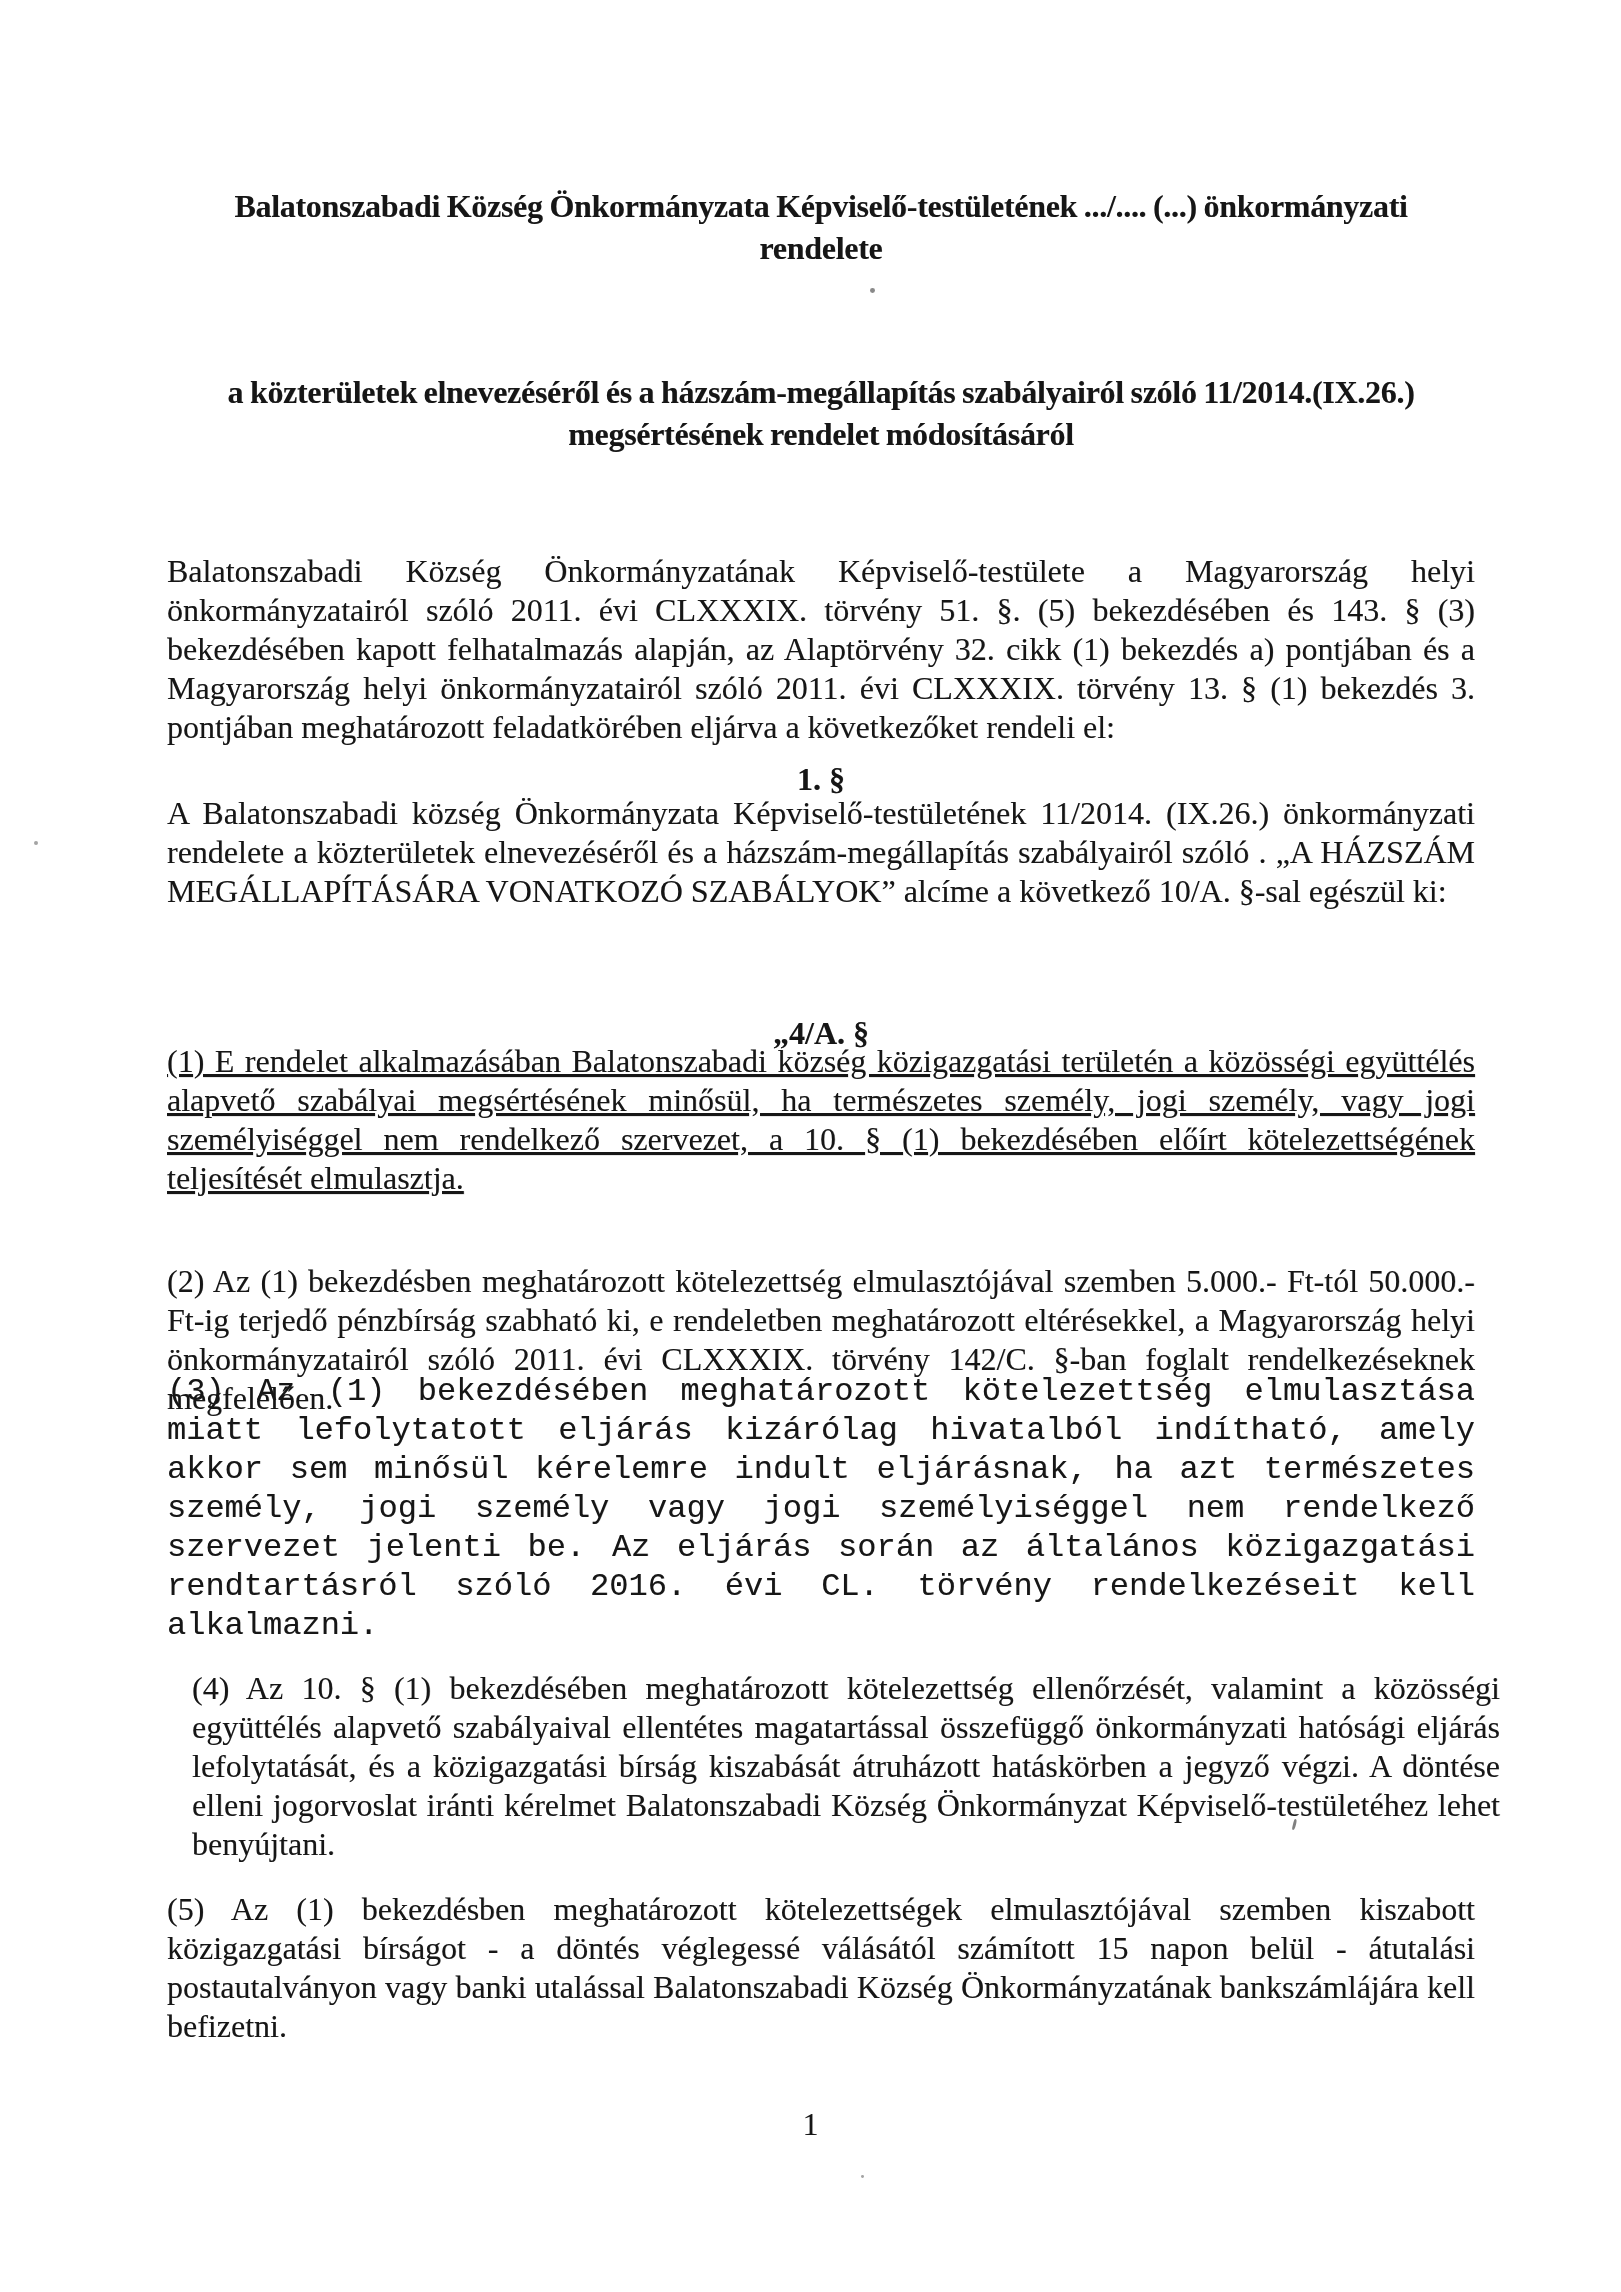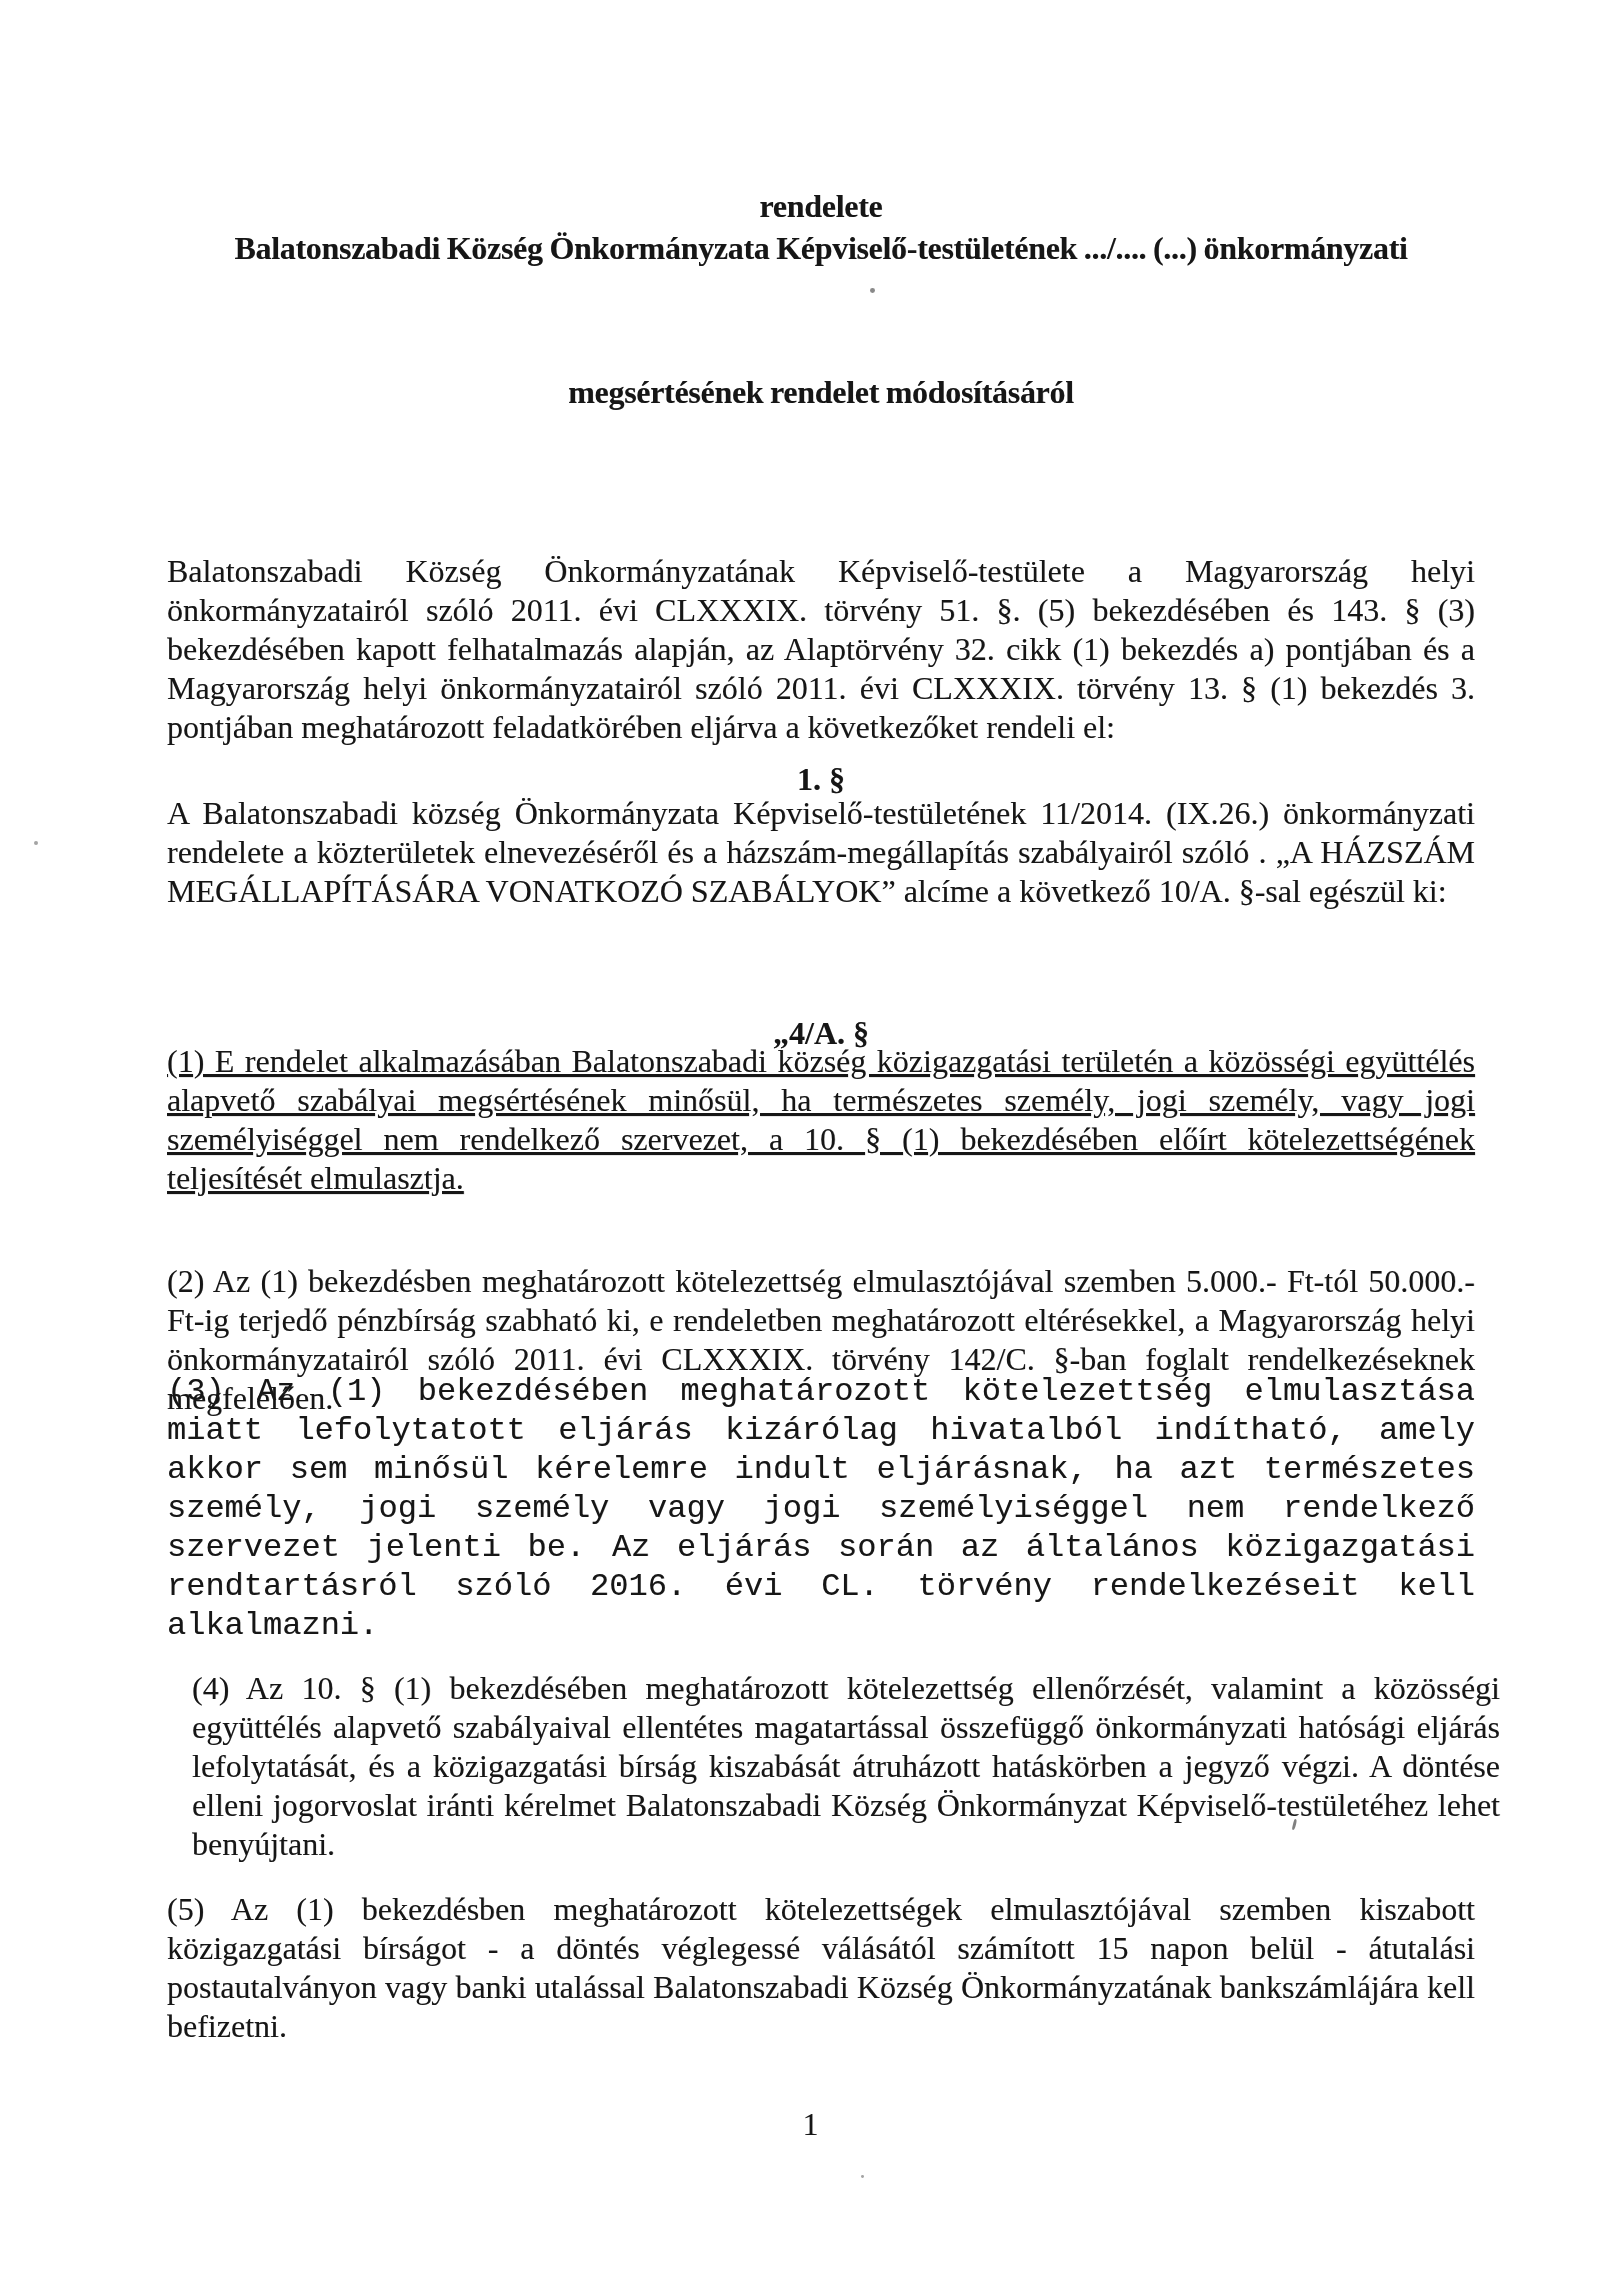--- a/index.html
+++ b/index.html
@@ -76,25 +76,26 @@
   .art-3 { left: 1293px; top: 1819px; width: 2.9px; height: 10.8px; opacity: 0.7;
            transform: rotate(14deg); border-radius: 40% 60% 60% 40%; }
   .art-4 { left: 861px;  top: 2175px; width: 2.9px; height: 2.9px; opacity: 0.5; }
 </style>
 </head>
 <body>
 
 <div class="page">
 
   <div class="block centered title-block">
+    <div>Balatonszabadi Község Önkormányzata Képviselő-testületének .../.... (...) önkormányzati</div>
     <div>rendelete</div>
-    <div>Balatonszabadi Község Önkormányzata Képviselő-testületének .../.... (...) önkormányzati</div>
   </div>
 
   <div class="block centered subtitle-block">
+    <div>a közterületek elnevezéséről és a házszám-megállapítás szabályairól szóló 11/2014.(IX.26.)</div>
     <div>megsértésének rendelet módosításáról</div>
   </div>
 
   <div class="block justified preamble">Balatonszabadi Község Önkormányzatának Képviselő-testülete a Magyarország helyi önkormányzatairól szóló 2011. évi CLXXXIX. törvény 51. §. (5) bekezdésében és 143. § (3) bekezdésében kapott felhatalmazás alapján, az Alaptörvény 32. cikk (1) bekezdés a) pontjában és a Magyarország helyi önkormányzatairól szóló 2011. évi CLXXXIX. törvény 13. § (1) bekezdés 3. pontjában meghatározott feladatkörében eljárva a következőket rendeli el:</div>
 
   <div class="block centered h-sec1">1. §</div>
 
   <div class="block justified sec1-body">A Balatonszabadi község Önkormányzata Képviselő-testületének 11/2014. (IX.26.) önkormányzati rendelete a közterületek elnevezéséről és a házszám-megállapítás szabályairól szóló . „A HÁZSZÁM MEGÁLLAPÍTÁSÁRA VONATKOZÓ SZABÁLYOK” alcíme a következő 10/A. §-sal egészül ki:</div>
 
   <div class="block centered h-sec10a">„4/A. §</div>

